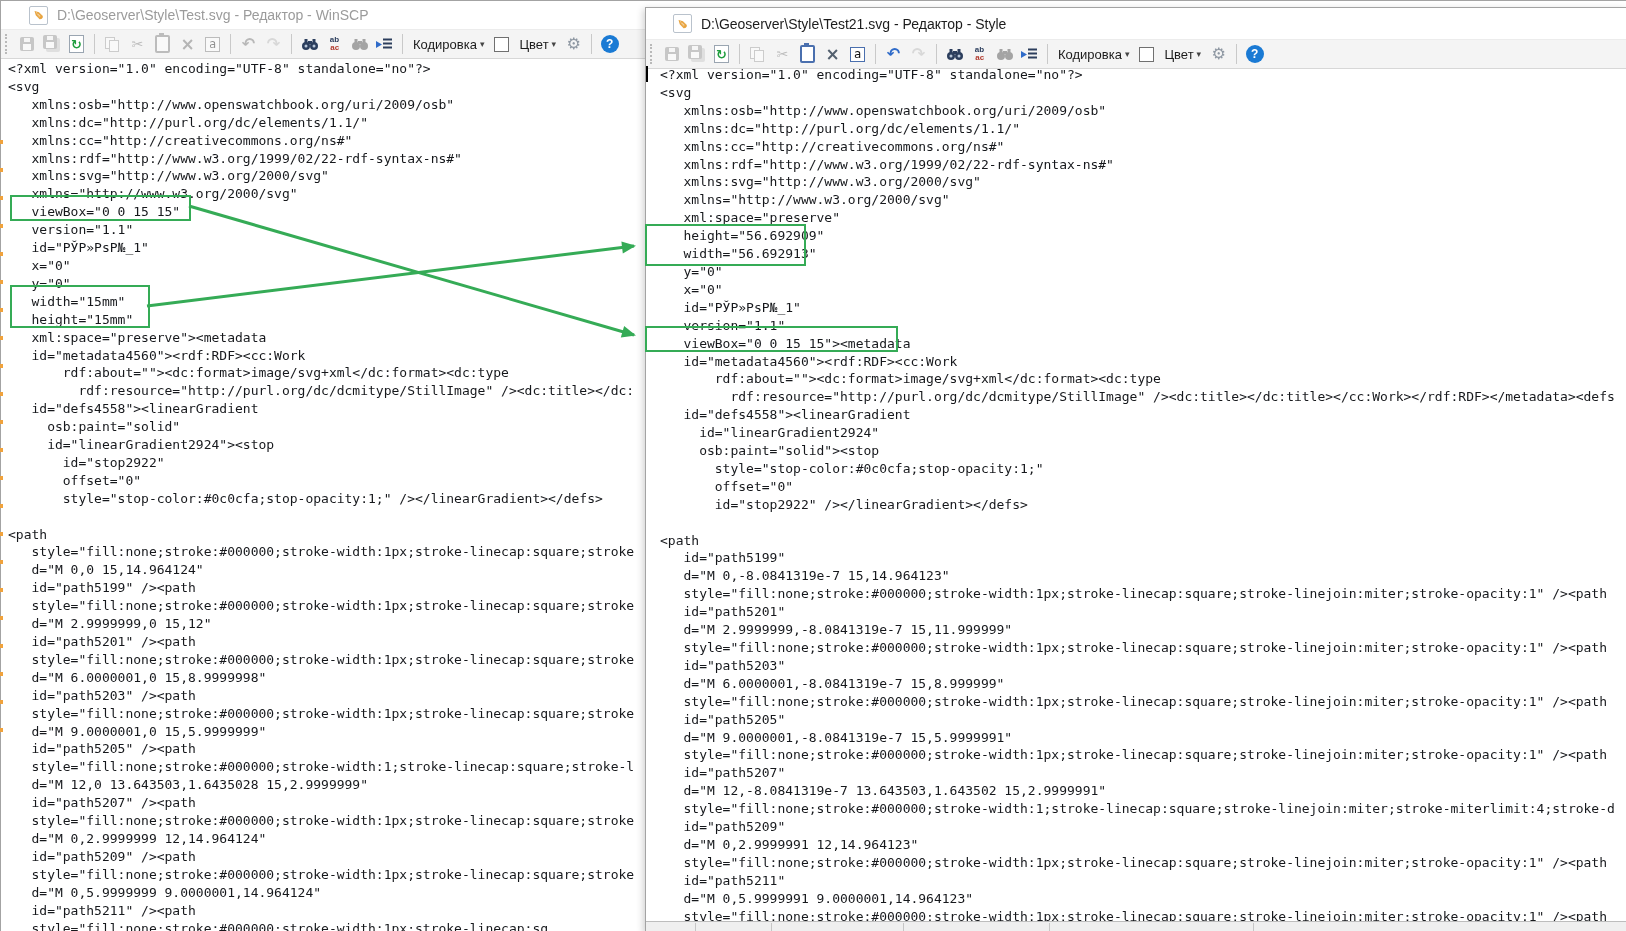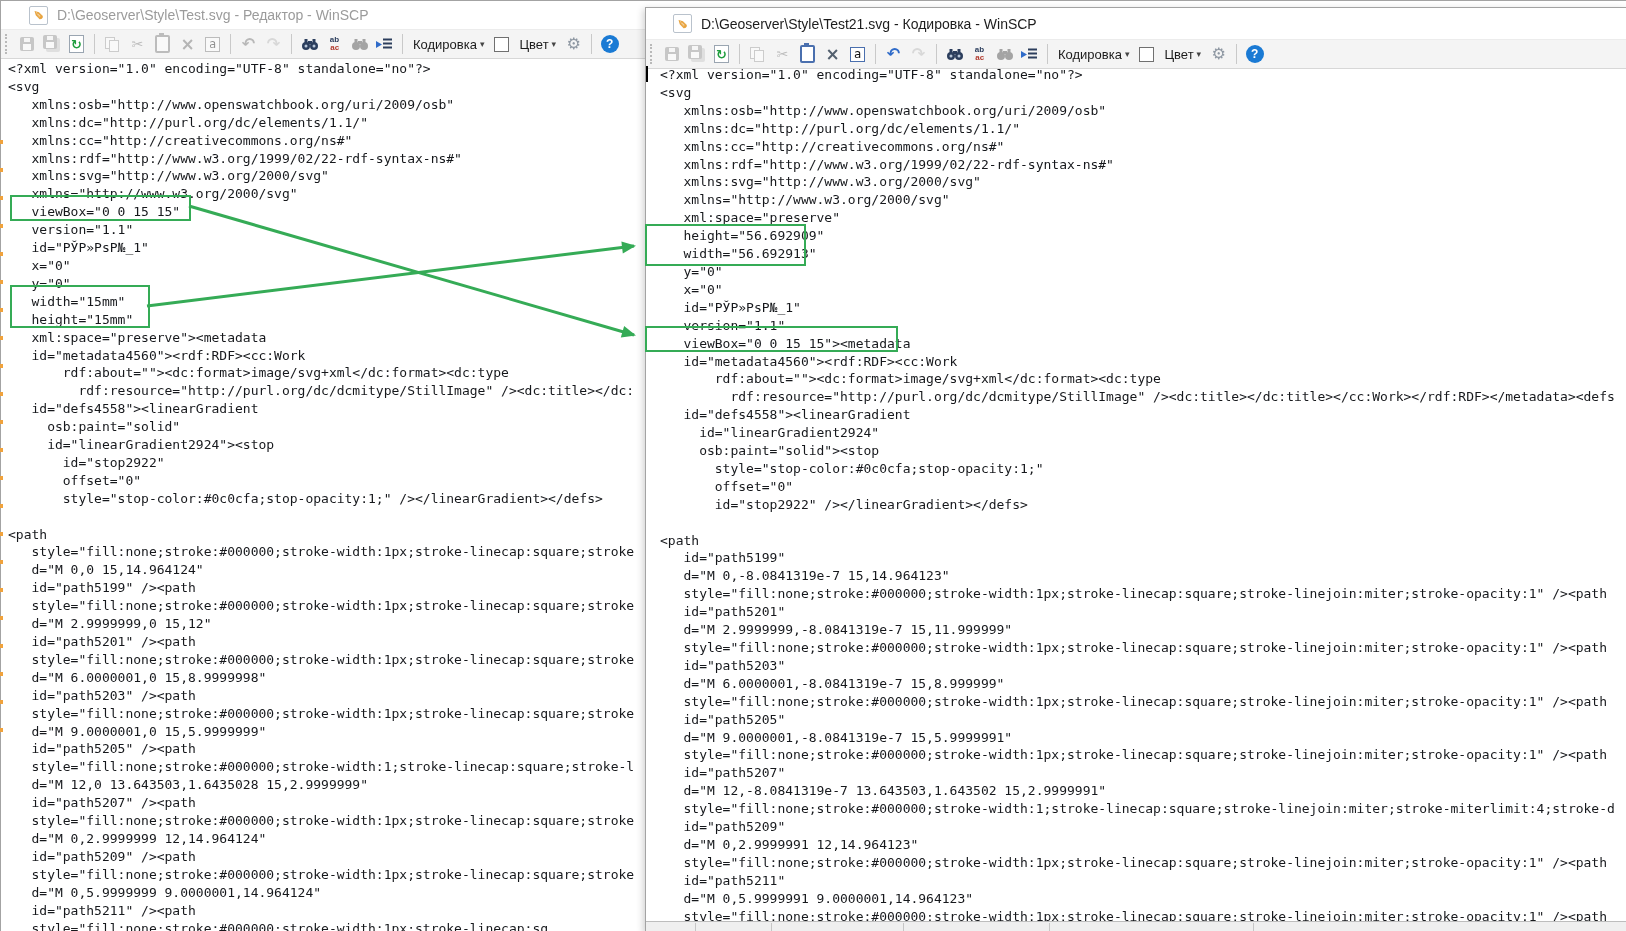--- a/index.html
+++ b/index.html
@@ -236,21 +236,21 @@
    d="M 0,5.9999999 9.0000001,14.964124"
    id="path5211" /&gt;&lt;path
    style="fill:none;stroke:#000000;stroke-width:1px;stroke-linecap:sq</pre>
 </div>
 
 <div class="win" id="right-window">
   <div class="titlebar">
     <span class="doc-icon">
         <b>✎</b>
       </span>
-    <span class="title-text">D:\Geoserver\Style\Test21.svg - Кодировка - WinSCP</span>
+    <span class="title-text">D:\Geoserver\Style\Test21.svg - Редактор - Style</span>
   </div>
   <div class="toolbar">
     <span class="grip"></span>
     <span style="display:flex;align-items:center;">
         <span class="tbtn dis">
           <span class="ic-floppy"></span>
         </span>
         <span class="tbtn dis">
           <span class="ic-floppy multi"></span>
         </span>

